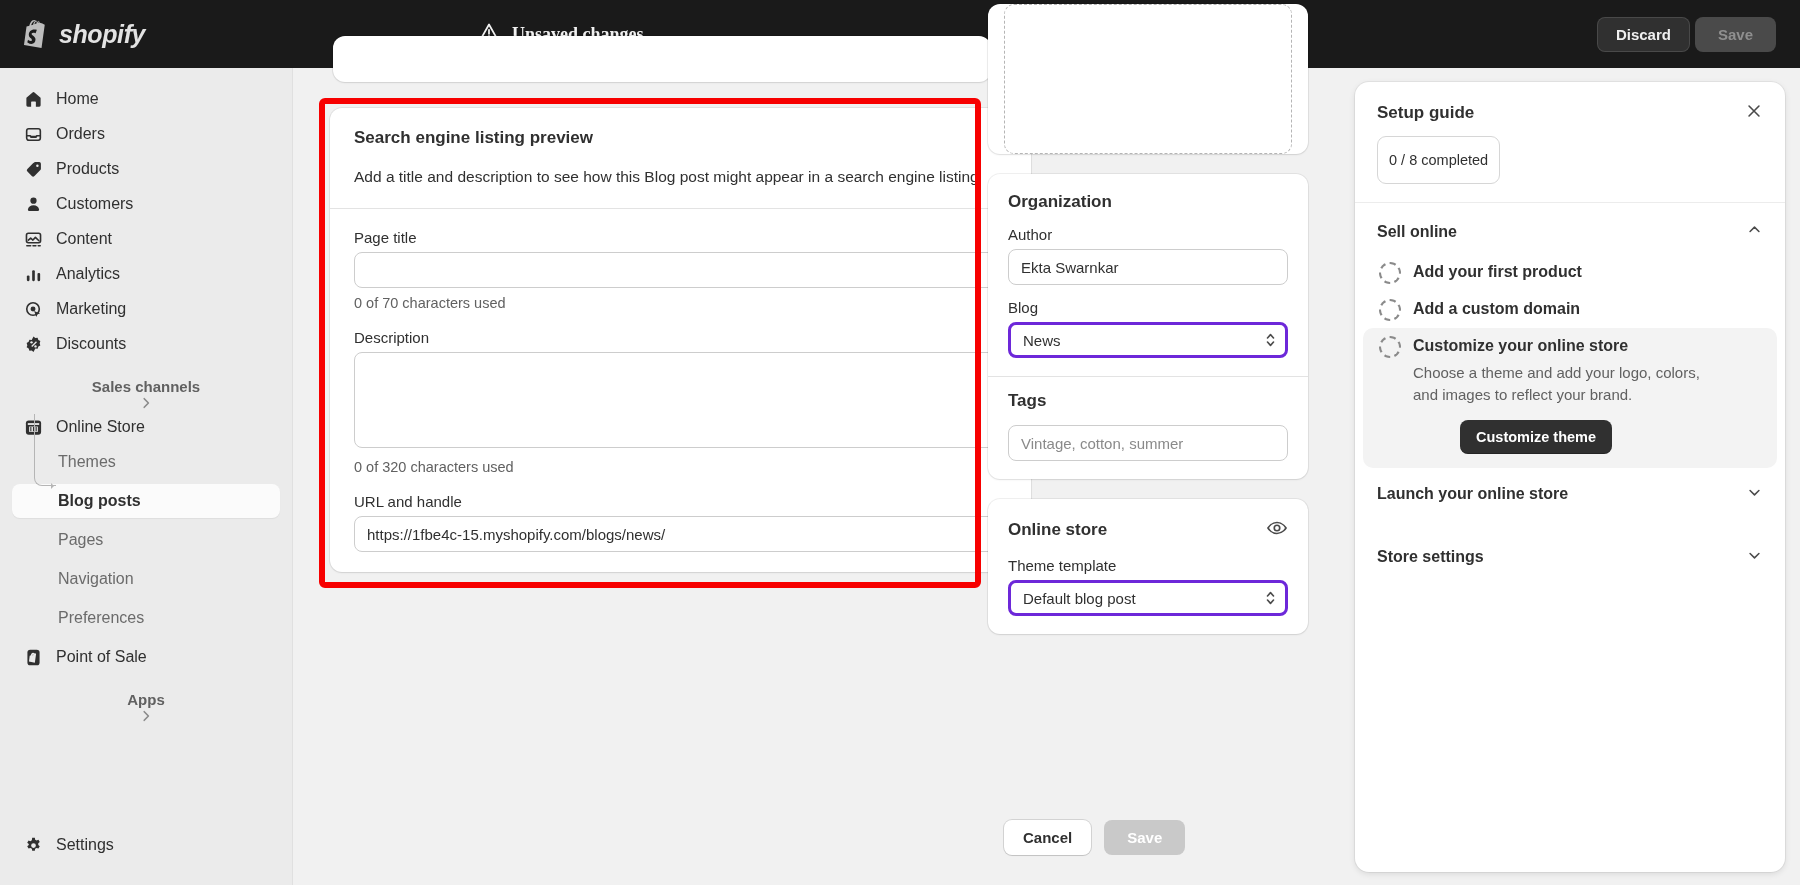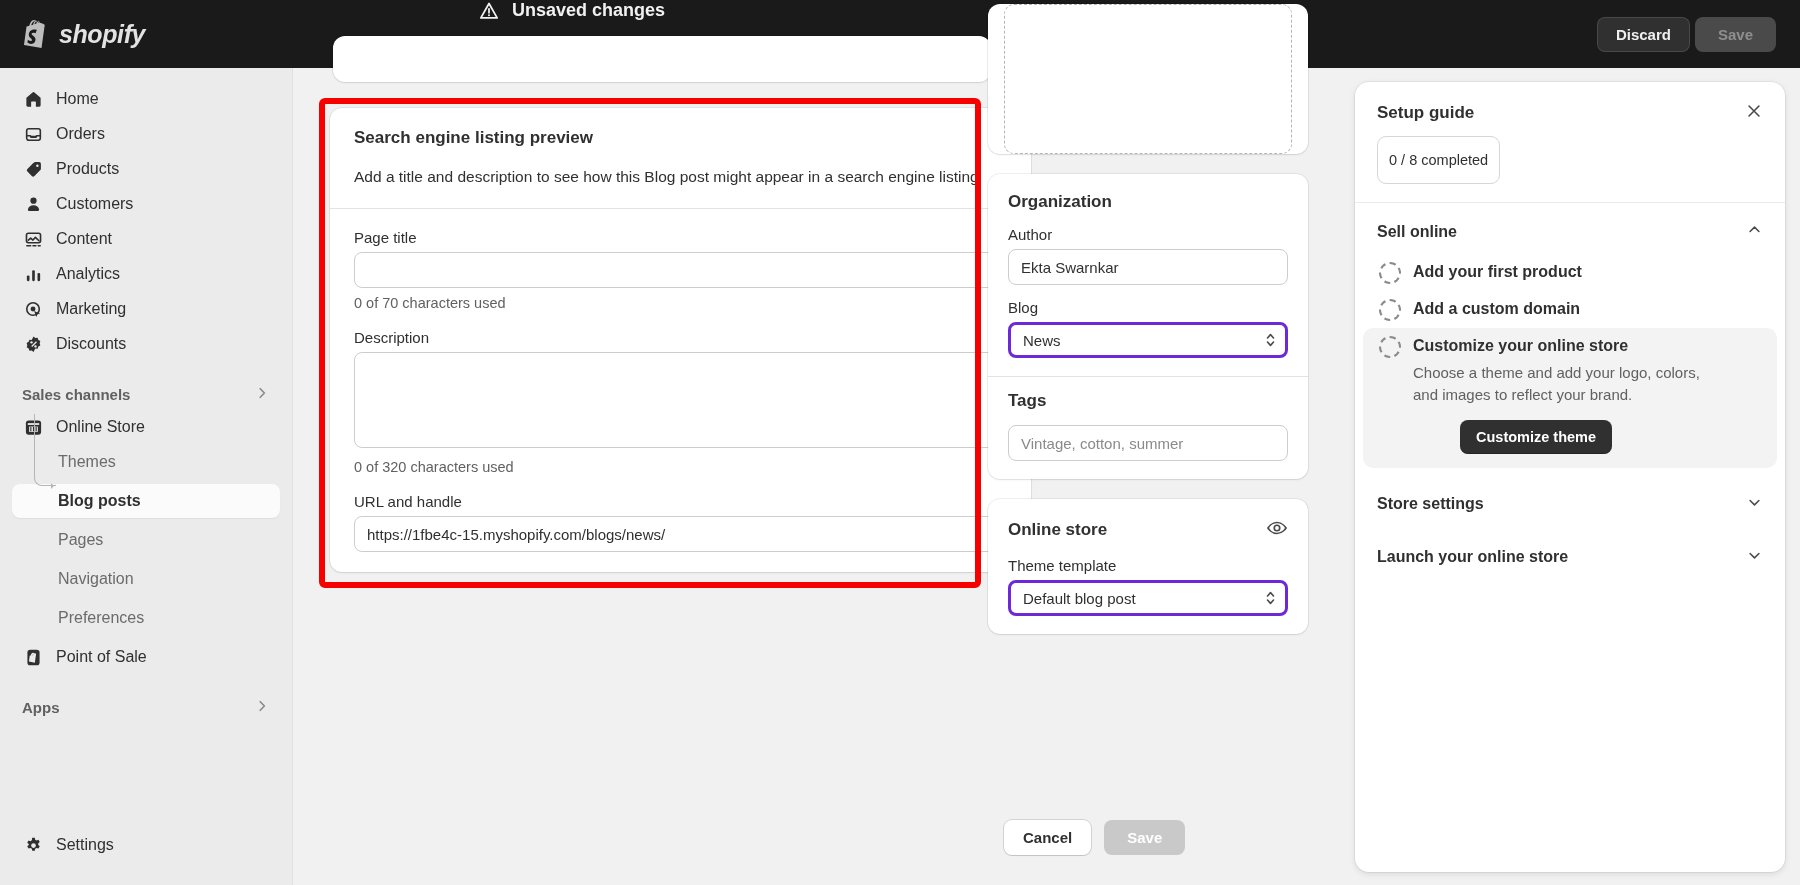--- a/index.html
+++ b/index.html
@@ -18,21 +18,21 @@
     background: #1a1a1a; display: flex; align-items: center;
   }
   .brand { display: flex; align-items: center; gap: 9px; margin-left: 24px; }
   .brand-logo { width: 26px; height: 28px; display: block; }
   .brand-word {
     color: #e3e3e3; font-size: 25px; font-style: italic; font-weight: 700;
     letter-spacing: -0.4px;
   }
   .unsaved {
     position: absolute; left: 478px; top: 0; height: 68px;
-    display: flex; align-items: flex-start; gap: 12px;
+    display: flex; align-items: center; gap: 12px; font-family: Liberation Serif, serif;
   }
   .unsaved-text { color: #f1f1f1; font-size: 18px; font-weight: 700; }
   .topbar-actions {
     position: absolute; right: 24px; top: 0; height: 68px;
     display: flex; align-items: center; gap: 5px;
   }
   .btn-discard {
     background: #303030; color: #f0f0f0; border: none;
     font-size: 15px; font-weight: 600; padding: 9px 19px; border-radius: 8px;
     cursor: pointer; font-family: inherit;
@@ -55,21 +55,21 @@
     height: 34px; padding: 0 10px; border-radius: 8px;
     font-size: 16px; color: #303030; cursor: pointer;
     margin-bottom: 1px;
   }
   .nav-item .ico { width: 22px; height: 22px; display: flex; align-items: center; justify-content: center; flex: 0 0 22px; }
   .nav-item .ico svg { display: block; }
   .nav-sep { height: 16px; }
   .nav-group-head {
     display: flex; align-items: center; justify-content: space-between;
     height: 32px; padding: 0 10px; border-radius: 8px;
-    font-size: 15px; font-weight: 600; color: #616161; cursor: pointer;
+    font-size: 15px; font-weight: 600; color: #616161; cursor: pointer; flex-direction: column;
   }
   .chev-r { width: 16px; height: 16px; color: #8a8a8a; }
   .subnav-wrap { position: relative; }
   .sub-item {
     display: flex; align-items: center;
     height: 34px; padding: 0 10px 0 46px; border-radius: 8px;
     font-size: 16px; color: #6b6b6b; cursor: pointer; margin-bottom: 5px;
   }
   .sub-item.active {
     background: #fbfbfb; color: #303030; font-weight: 700;
@@ -555,32 +555,32 @@
 
     <div class="task expanded">
       <span class="task-circle"></span>
       <div>
         <div class="task-label">Customize your online store</div>
         <div class="task-desc">Choose a theme and add your logo, colors, and images to reflect your brand.</div>
         <button class="btn-customize">Customize theme</button>
       </div>
     </div>
 
+    <div class="section-head collapsed-head">
+      <span class="section-title">Launch your online store</span>
+      <span>
+        <svg class="chev" viewBox="0 0 20 20" fill="none" stroke="currentColor" stroke-width="1.8">
+            <path d="M4.8 7.6L10 12.8l5.2-5.2" stroke-linecap="round" stroke-linejoin="round"></path>
+          </svg>
+      </span>
+    </div>
+
     <div class="section-head collapsed-head" style="margin-top:10px">
       <span class="section-title">Store settings</span>
       <span>
         <svg class="chev" viewBox="0 0 20 20" fill="none" stroke="currentColor" stroke-width="1.8">
             <path d="M4.8 7.6L10 12.8l5.2-5.2" stroke-linecap="round" stroke-linejoin="round"></path>
           </svg>
       </span>
     </div>
-
-    <div class="section-head collapsed-head">
-      <span class="section-title">Launch your online store</span>
-      <span>
-        <svg class="chev" viewBox="0 0 20 20" fill="none" stroke="currentColor" stroke-width="1.8">
-            <path d="M4.8 7.6L10 12.8l5.2-5.2" stroke-linecap="round" stroke-linejoin="round"></path>
-          </svg>
-      </span>
-    </div>
   </aside>
 
 </div>
 
 </body></html>

